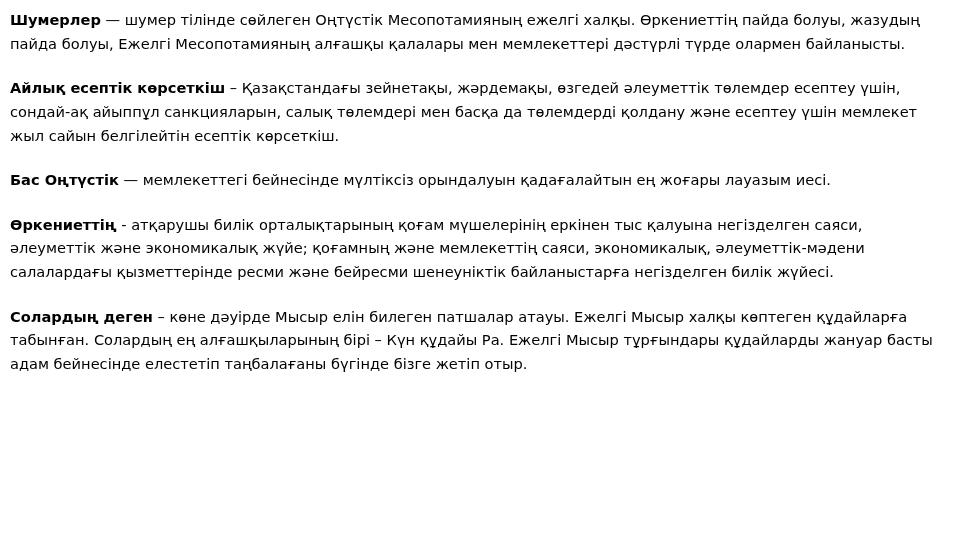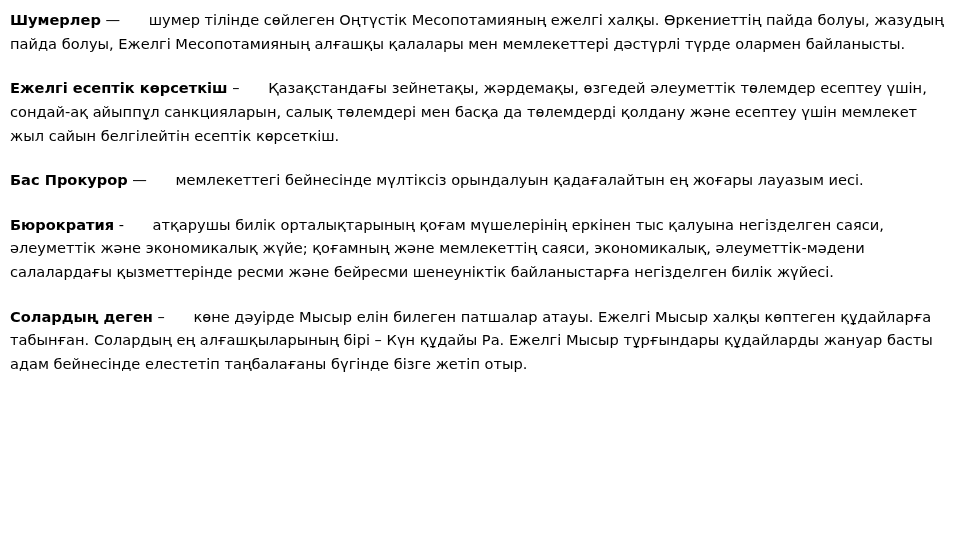--- a/index.html
+++ b/index.html
@@ -31,41 +31,40 @@
   }
   .term {
     font-weight: bold;
     margin-top: 42px;
   }
   .sep {
     font-weight: normal;
   }
   .def {
     font-weight: normal;
-    margin-left: 24px;
   }
 </style>
 </head>
 <body>
 
 <div class="page">
 
   <p class="entry">
     <span class="term">Шумерлер</span><span class="sep"> — </span><span class="def">шумер тілінде сөйлеген Оңтүстік Месопотамияның  ежелгі халқы. Өркениеттің пайда болуы, жазудың пайда болуы, Ежелгі Месопотамияның алғашқы қалалары мен мемлекеттері дәстүрлі түрде олармен байланысты.</span>
   </p>
 
   <p class="entry">
-    <span class="term">Ежелгі есептік көрсеткіш</span><span class="sep"> – </span><span class="def">Қазақстандағы зейнетақы, жәрдемақы, өзгедей әлеуметтік төлемдер есептеу үшін, сондай-ақ айыппұл санкцияларын, салық төлемдері мен басқа да төлемдерді қолдану және есептеу үшін мемлекет жыл сайын белгілейтін есептік көрсеткіш.</span>
+    <span class="term">Айлық есептік көрсеткіш</span><span class="sep"> – </span><span class="def">Қазақстандағы зейнетақы, жәрдемақы, өзгедей әлеуметтік төлемдер есептеу үшін, сондай-ақ айыппұл санкцияларын, салық төлемдері мен басқа да төлемдерді қолдану және есептеу үшін мемлекет жыл сайын белгілейтін есептік көрсеткіш.</span>
   </p>
 
   <p class="entry">
-    <span class="term">Бас Прокурор</span><span class="sep"> — </span><span class="def">мемлекеттегі бейнесінде мүлтіксіз орындалуын қадағалайтын ең жоғары лауазым иесі.</span>
+    <span class="term">Бас Оңтүстік</span><span class="sep"> — </span><span class="def">мемлекеттегі бейнесінде мүлтіксіз орындалуын қадағалайтын ең жоғары лауазым иесі.</span>
   </p>
 
   <p class="entry">
-    <span class="term">Бюрократия</span><span class="sep"> - </span><span class="def">атқарушы билік орталықтарының қоғам мүшелерінің еркінен тыс қалуына негізделген саяси, әлеуметтік және экономикалық жүйе; қоғамның және мемлекеттің саяси, экономикалық, әлеуметтік-мәдени салалардағы қызметтерінде ресми және бейресми шенеуніктік байланыстарға негізделген билік жүйесі.</span>
+    <span class="term">Өркениеттің</span><span class="sep"> - </span><span class="def">атқарушы билік орталықтарының қоғам мүшелерінің еркінен тыс қалуына негізделген саяси, әлеуметтік және экономикалық жүйе; қоғамның және мемлекеттің саяси, экономикалық, әлеуметтік-мәдени салалардағы қызметтерінде ресми және бейресми шенеуніктік байланыстарға негізделген билік жүйесі.</span>
   </p>
 
   <p class="entry">
     <span class="term">Солардың деген</span><span class="sep"> – </span><span class="def">көне дәуірде Мысыр елін билеген патшалар атауы. Ежелгі Мысыр халқы көптеген құдайларға табынған. Солардың ең алғашқыларының бірі – Күн құдайы Ра. Ежелгі Мысыр тұрғындары құдайларды жануар басты адам бейнесінде елестетіп таңбалағаны бүгінде бізге жетіп отыр.</span>
   </p>
 
 </div>
 
 </body></html>

